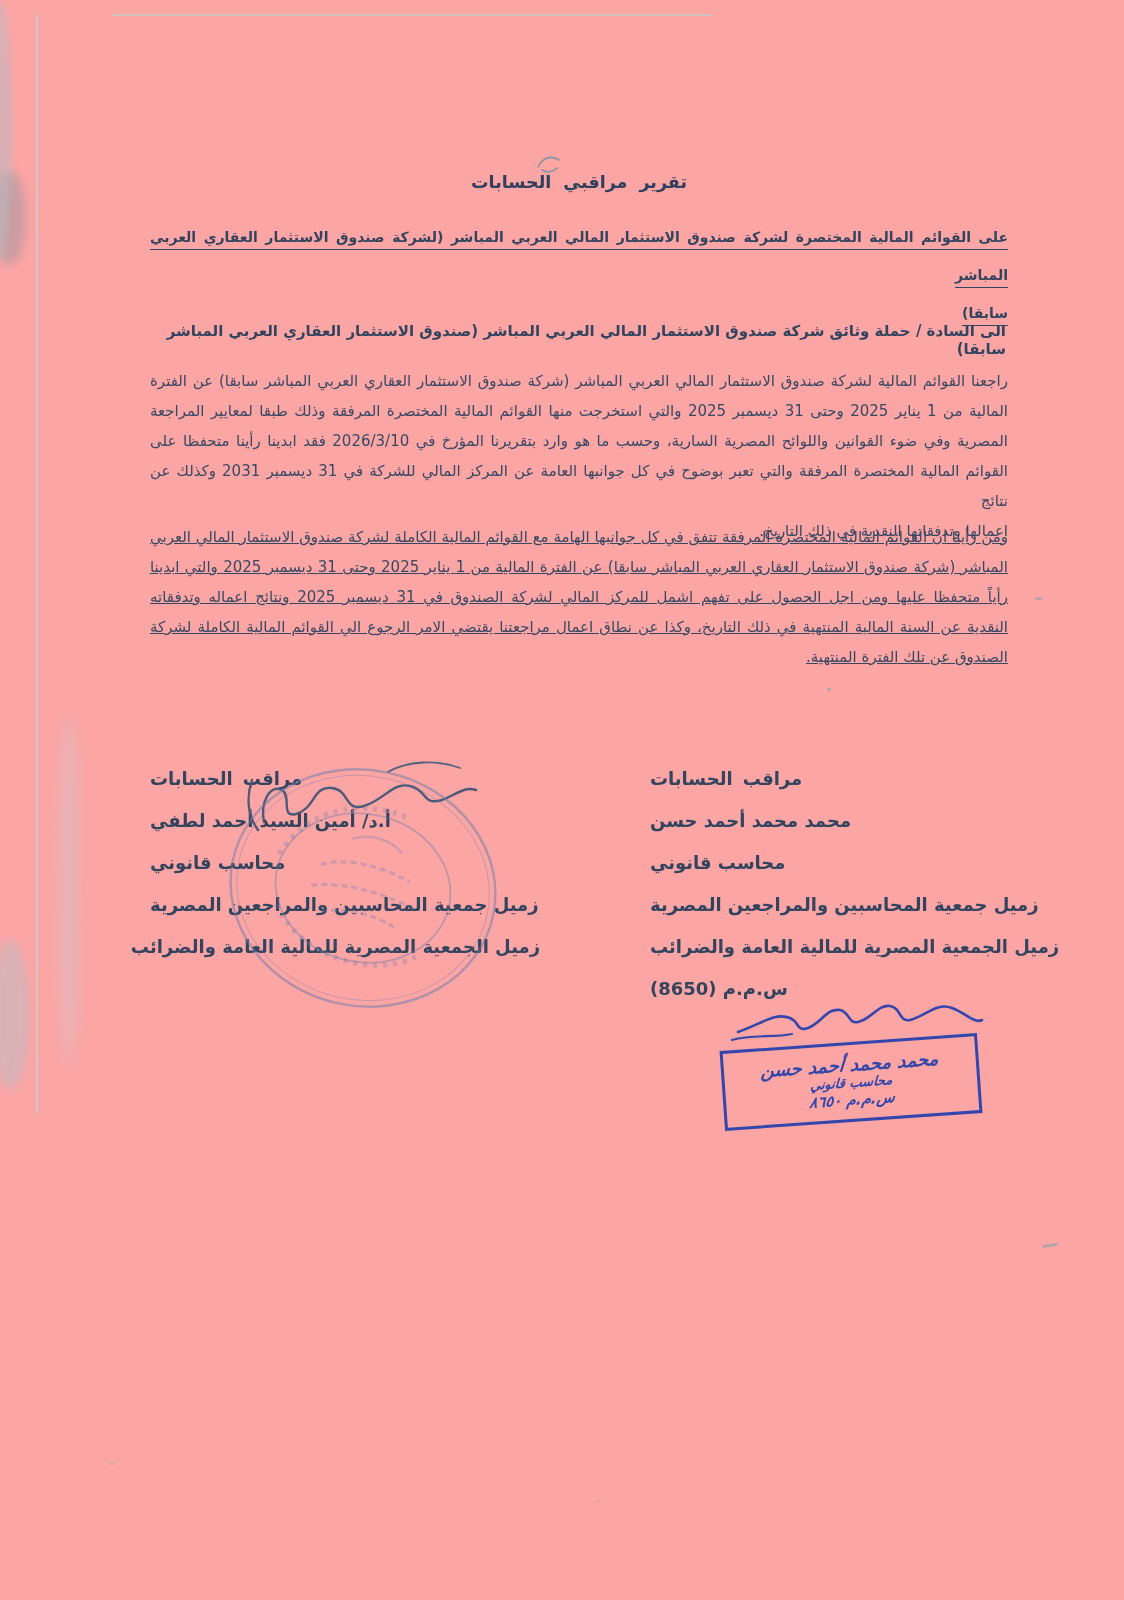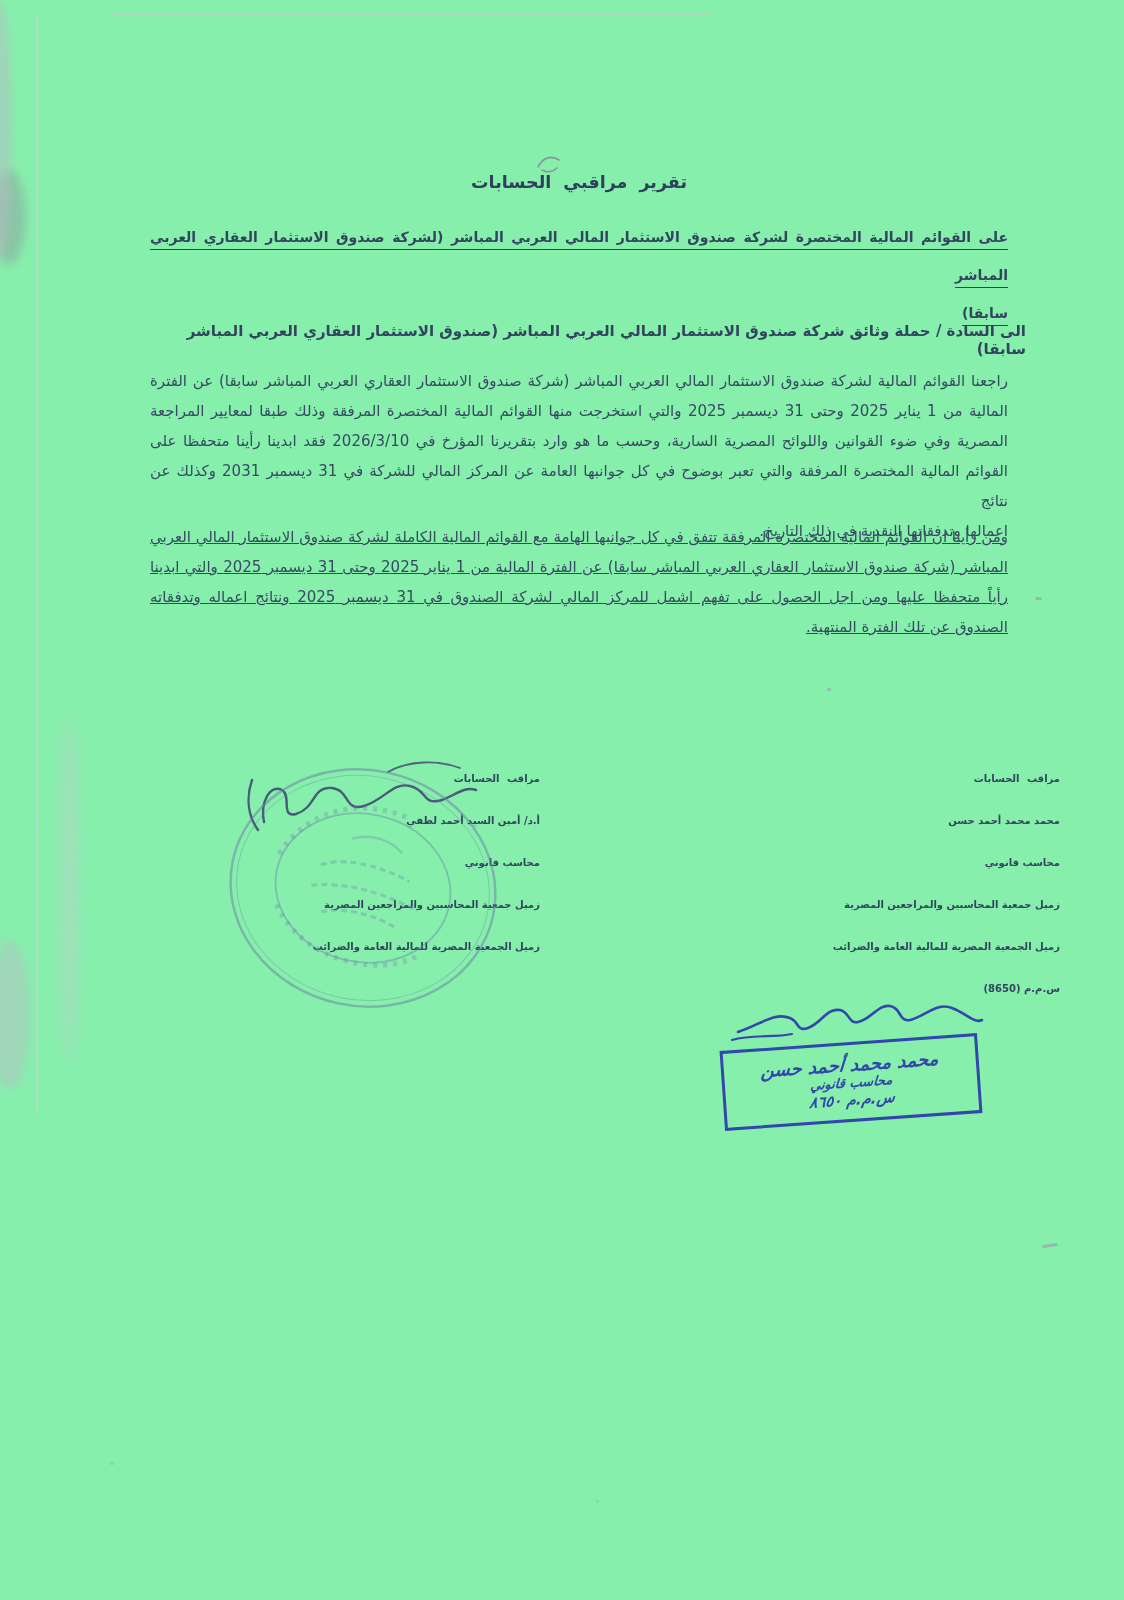--- a/index.html
+++ b/index.html
@@ -1,20 +1,20 @@
 <!DOCTYPE html>
 <html lang="ar" dir="rtl"><head>
 <meta charset="utf-8">
 <style>
   html,body{margin:0;padding:0;background:#e9e9e9;}
   .page{
     position:relative;
     width:1124px;height:1600px;
     margin:0 auto;
-    background:#86efac;
+    background:#fca5a5;
     overflow:hidden;
     font-family:"DejaVu Sans", sans-serif;
     direction:rtl;
   }
   
   .hairline-top{position:absolute;left:112px;top:14px;width:600px;height:2px;background:#c2cfc4;opacity:.75;}
   .hairline-left{position:absolute;left:36px;top:14px;width:2px;height:1100px;background:#ccd2da;opacity:.6;}
   .smudge{position:absolute;border-radius:50%;filter:blur(5px);}
   .sm1{left:-8px;top:170px;width:34px;height:95px;background:#8d949e;opacity:.45;}
   .sm2{left:-12px;top:0px;width:24px;height:260px;background:#b5bcc4;opacity:.5;filter:blur(3px);}
@@ -24,30 +24,30 @@
   .title{
     position:absolute;left:150px;top:172px;width:858px;
     text-align:center;font-size:17.5px;font-weight:bold;color:#2e405c;
     word-spacing:6px;letter-spacing:.3px;
   }
   .title-mark{position:absolute;left:534px;top:152px;}
   .subtitle{position:absolute;left:150px;top:218px;width:858px;font-size:14px;font-weight:bold;color:#32445e;line-height:38px;}
   .sub1{text-align:justify;text-align-last:justify;text-decoration:underline;text-underline-offset:7px;text-decoration-thickness:1.2px;}
   .sub2{text-align:right;text-decoration:underline;text-underline-offset:7px;text-decoration-thickness:1.2px;}
   .addressee{
-    position:absolute;left:168px;top:322px;width:858px;
+    position:absolute;left:148px;top:322px;width:858px;
     font-size:15px;font-weight:bold;color:#32445e;text-align:right;
   }
   .para{position:absolute;left:150px;width:858px;font-size:15px;color:#374962;line-height:30px;}
   .p1{top:366px;}
   .p2{top:522px;text-decoration:underline;}
   .pline{text-align:justify;text-align-last:justify;}
   .pline.last{text-align-last:right;}
   
-  .sigcol{position:absolute;top:758px;font-size:10px;font-weight:bold;color:#32445e;text-align:right;}
+  .sigcol{position:absolute;top:758px;font-size:18px;font-weight:bold;color:#32445e;text-align:left;}
   .sigcol .row{height:42px;line-height:42px;white-space:nowrap;}
   .sigcol .role{word-spacing:4px;}
   .sig-right{left:650px;width:410px;}
   .sig-left{left:150px;width:390px;}
   
   .rect-stamp{
     position:absolute;left:722px;top:1042px;width:252px;height:74px;
     border:3px solid #3346ab;transform:rotate(-4deg);
     display:flex;flex-direction:column;align-items:center;justify-content:center;
     color:#3346ab;
@@ -93,20 +93,21 @@
     <div class="pline">المالية من 1 يناير 2025 وحتى 31 ديسمبر 2025 والتي استخرجت منها القوائم المالية المختصرة المرفقة وذلك طبقا لمعايير المراجعة</div>
     <div class="pline">المصرية وفي ضوء القوانين واللوائح المصرية السارية، وحسب ما هو وارد بتقريرنا المؤرخ في 2026/3/10 فقد ابدينا رأينا متحفظا على</div>
     <div class="pline">القوائم المالية المختصرة المرفقة والتي تعبر بوضوح في كل جوانبها العامة عن المركز المالي للشركة في 31 ديسمبر 2031 وكذلك عن نتائج</div>
     <div class="pline last">اعمالها وتدفقاتها النقدية في ذلك التاريخ.</div>
   </div>
 
   <div class="para p2">
     <div class="pline">ومن رأينا ان القوائم المالية المختصرة المرفقة تتفق في كل جوانبها الهامة مع القوائم المالية الكاملة لشركة صندوق الاستثمار المالي العربي</div>
     <div class="pline">المباشر (شركة صندوق الاستثمار العقاري العربي المباشر سابقا) عن الفترة المالية من 1 يناير 2025 وحتى 31 ديسمبر 2025 والتي ابدينا</div>
     <div class="pline">رأياً متحفظا عليها ومن اجل الحصول على تفهم اشمل للمركز المالي لشركة الصندوق في 31 ديسمبر 2025 ونتائج اعماله وتدفقاته</div>
+    <div class="pline">النقدية عن السنة المالية المنتهية في ذلك التاريخ، وكذا عن نطاق اعمال مراجعتنا يقتضي الامر الرجوع الي القوائم المالية الكاملة لشركة</div>
     <div class="pline last">الصندوق عن تلك الفترة المنتهية.</div>
   </div>
 
   <div class="sigcol sig-right">
     <div class="row role">مراقب الحسابات</div>
     <div class="row">محمد محمد أحمد حسن</div>
     <div class="row">محاسب قانوني</div>
     <div class="row">زميل جمعية المحاسبين والمراجعين المصرية</div>
     <div class="row">زميل الجمعية المصرية للمالية العامة والضرائب</div>
     <div class="row">س.م.م (8650)</div>

